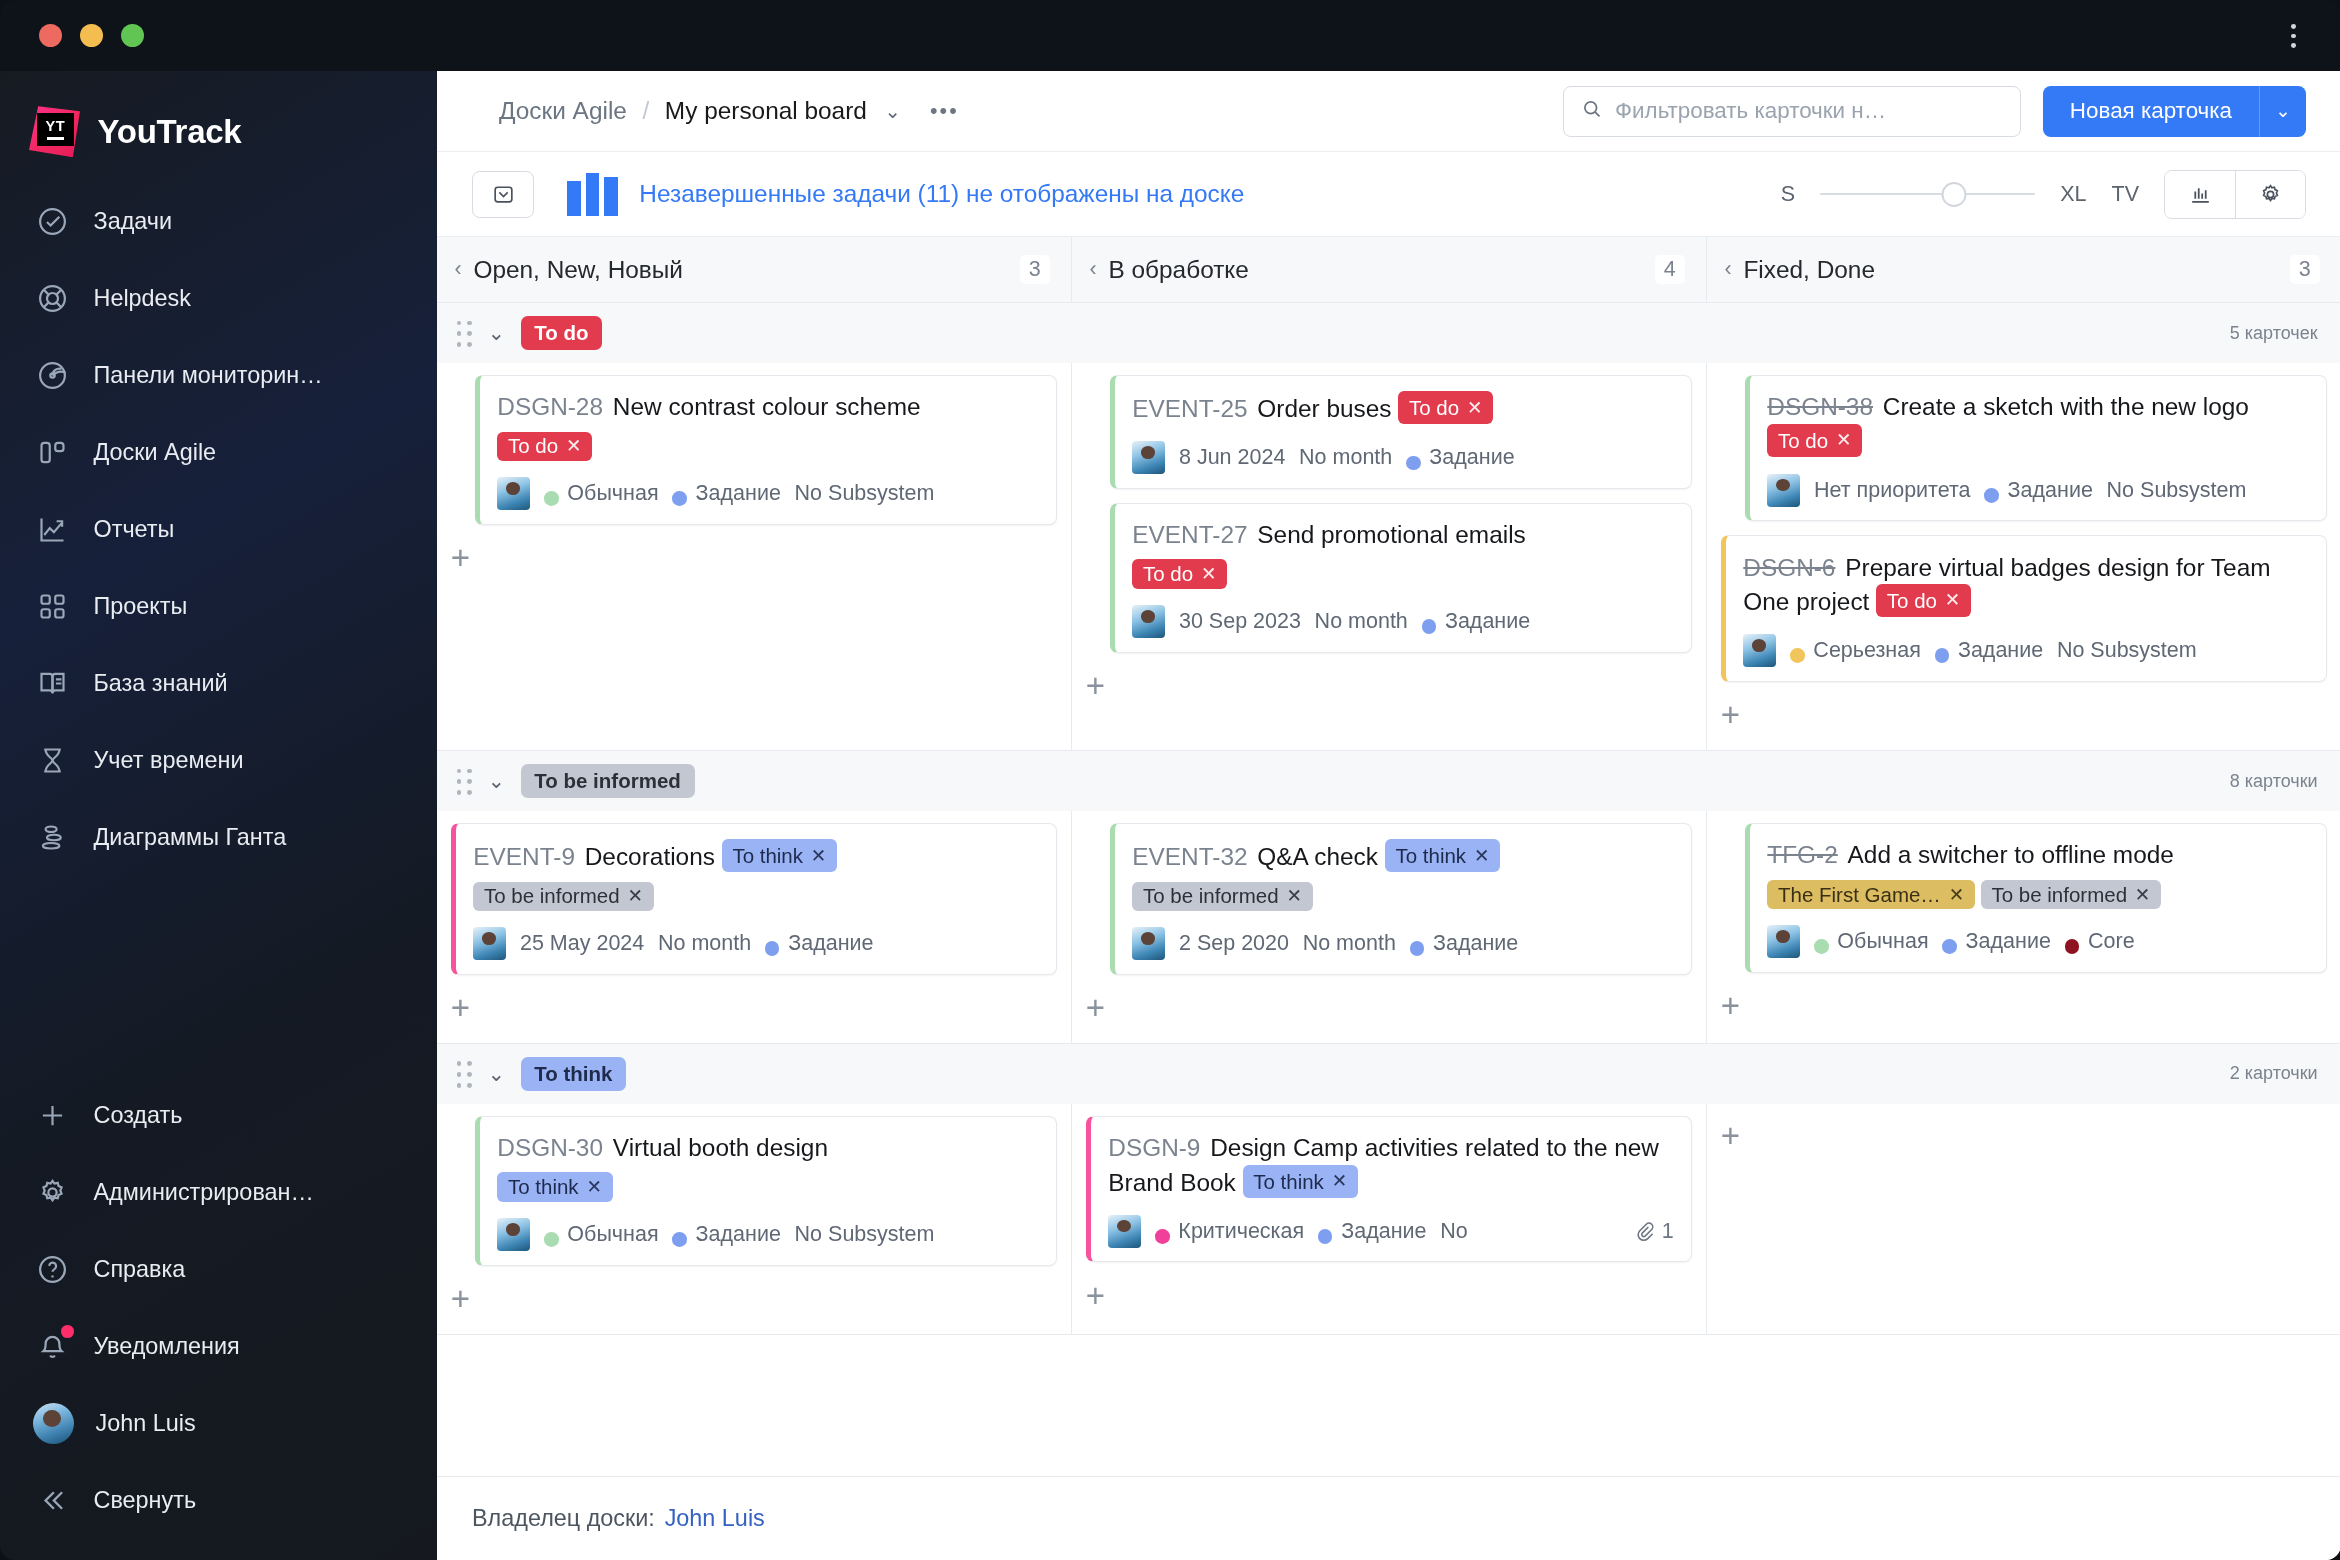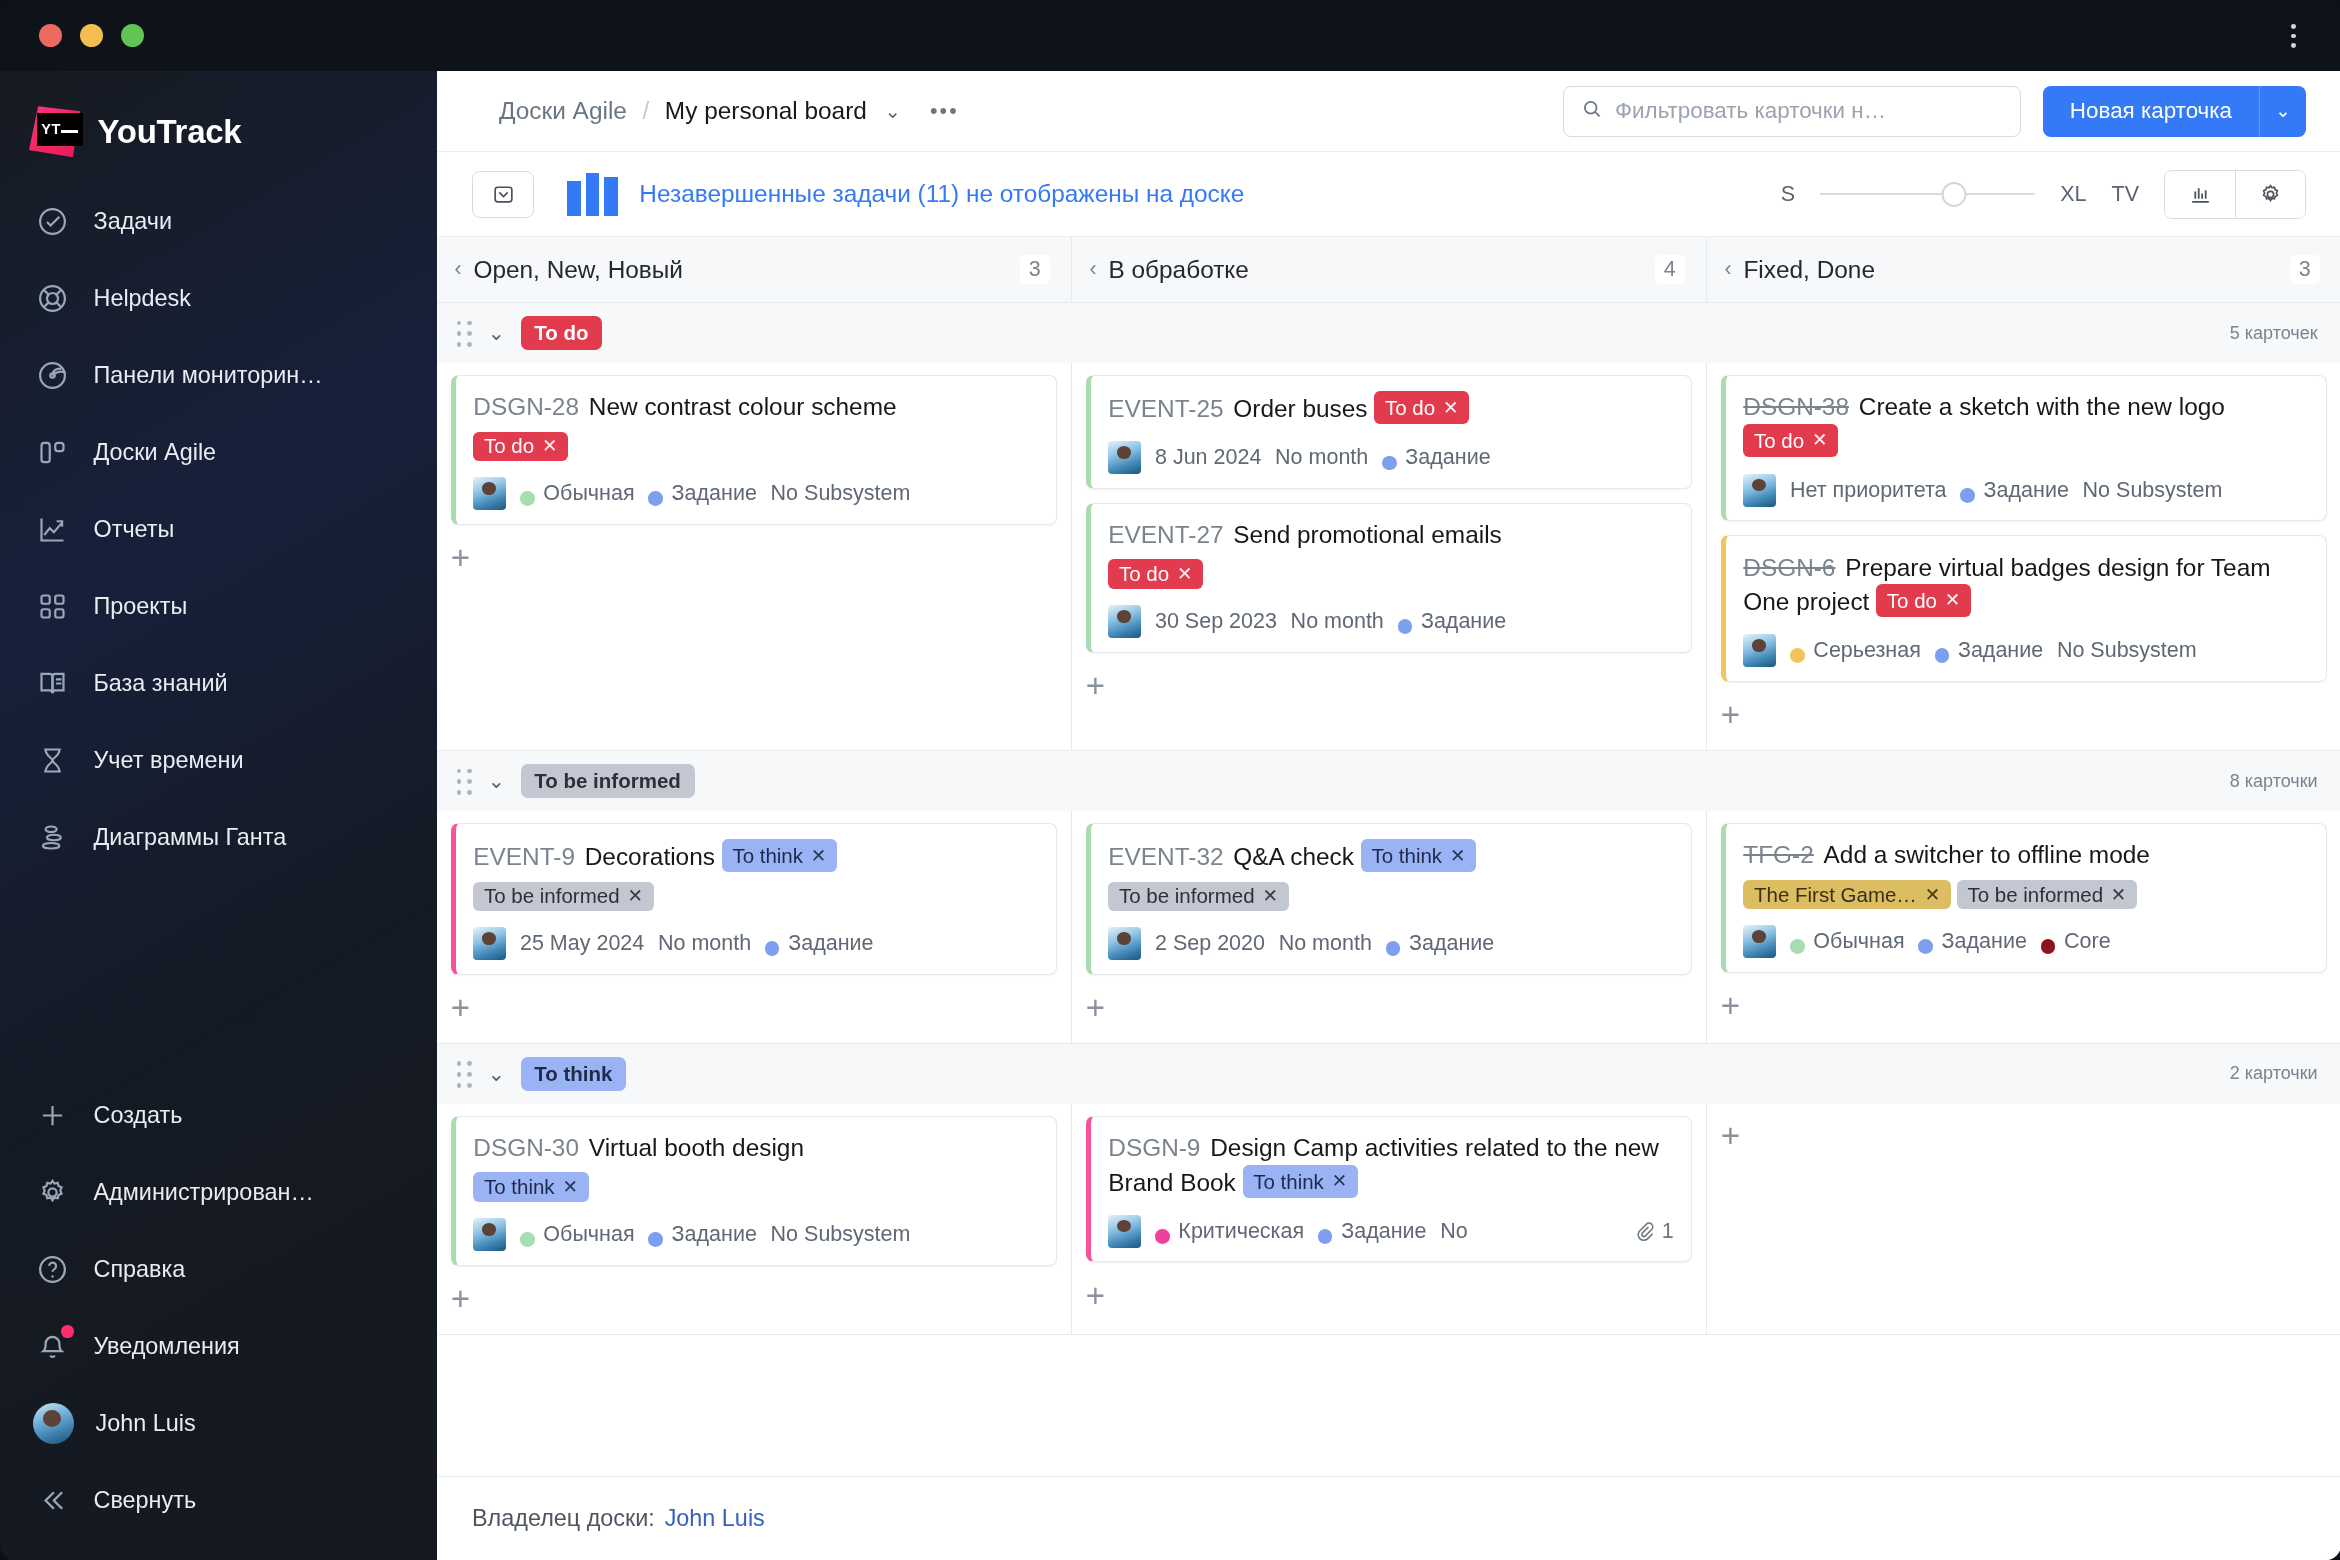--- a/index.html
+++ b/index.html
@@ -47,22 +47,22 @@
   .brand { display: flex; align-items: center; gap: 15.6px; padding: 23.4px 0 0 27px; height: 98px; }
   .yt-logo { position: relative; width: 55px; height: 55px; }
   .yt-logo .shape {
     position: absolute; inset: 2px;
     background: linear-gradient(135deg, #ff318c 0%, #f0275f 55%, #e51b5a 100%);
     clip-path: polygon(18% 0%, 100% 10%, 86% 100%, 0% 86%);
     border-radius: 5.9px;
   }
   .yt-logo .sq {
     position: absolute; left: 9.8px; top: 8.8px;
-    width: 46px; height: 33px; background: #000;
-    display: flex; flex-direction: row; align-items: center; justify-content: center;
+    width: 37px; height: 33px; background: #000;
+    display: flex; flex-direction: column; align-items: center; justify-content: center;
   }
   .yt-logo .sq b { color:#fff; font-size: 14.6px; line-height: 1; font-weight: 700; letter-spacing: 0.5px; }
   .yt-logo .sq u { display:block; width: 17.6px; height: 2.9px; background:#fff; margin-top: 3.9px; }
   .brand-name { font-size: 33px; font-weight: 700; letter-spacing: -0.3px; color: #fff; }
 
   .nav { margin-top: 13.7px; }
   .nav-item {
     display: flex; align-items: center; gap: 21.5px;
     height: 77px; padding-left: 33px;
     color: #e9edf2; font-size: 23.4px;
@@ -221,21 +221,21 @@
   }
   .cell:last-child { border-right: none; }
 
   .card {
     background: #fff; border: 1px solid #e5e8ec; border-radius: 7.8px;
     border-left-width: 5.9px; border-left-style: solid;
     padding: 15.6px 17.6px 13.7px 17.6px;
     box-shadow: 0 1px 2px rgba(16,22,34,.05);
     cursor: pointer;
   }
-  .card.bl-green  { border-left-color: #a9dcb0; }
+  .card.bl-green  { border-left-color: #a9dcb0; margin-left: 24px; }
   .card.bl-yellow { border-left-color: #f2c55c; }
   .card.bl-pink   { border-left-color: #f9529c; }
 
   .card-title-line { font-size: 24.4px; line-height: 1.33; color: #16181c; }
   .card-id { color: #7b838f; margin-right: 9.8px; }
   .card-id.struck { text-decoration: line-through; }
   .tag {
     display: inline-flex; align-items: center; gap: 7.8px;
     border-radius: 5.9px; padding: 2.9px 10.7px; font-size: 20.5px;
     vertical-align: 2px; white-space: nowrap; margin-right: 5.9px;

